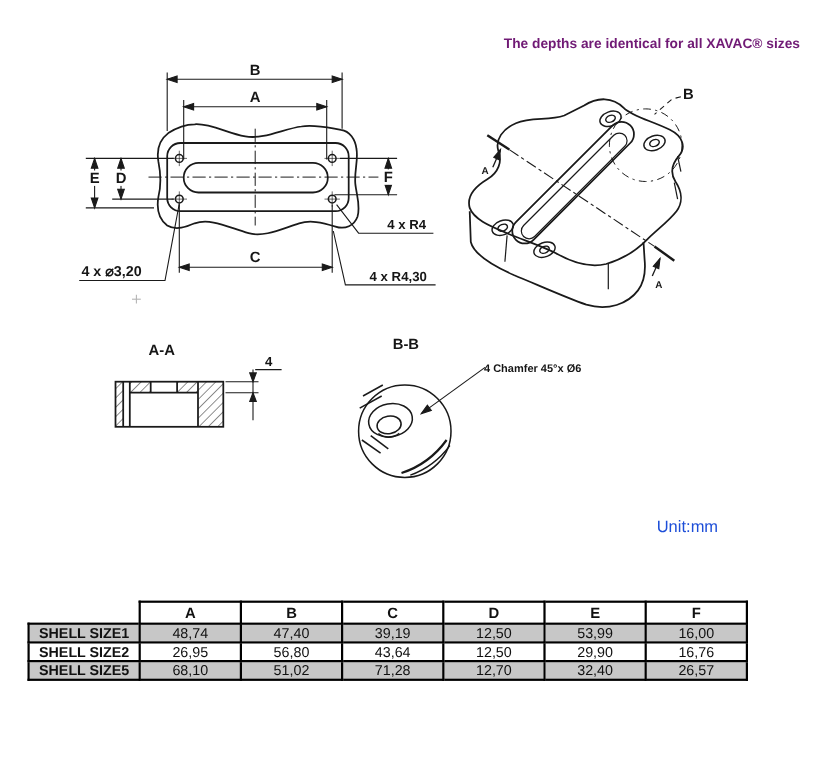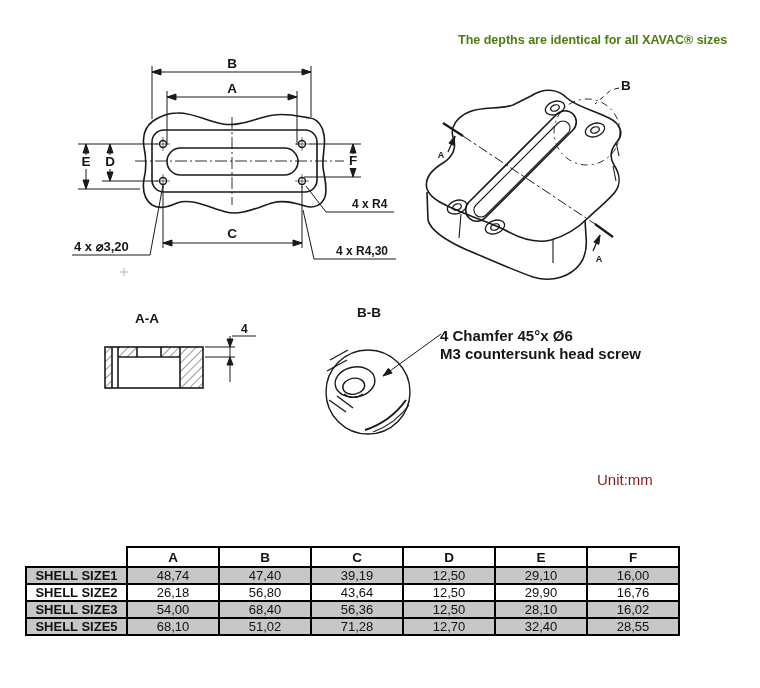--- a/index.html
+++ b/index.html
@@ -1,20 +1,20 @@
 <!DOCTYPE html>
 <html><head>
 <meta charset="utf-8">
 <style>
   html,body{margin:0;padding:0;background:#fff;}
   body{width:760px;height:688px;position:relative;font-family:"Liberation Sans",sans-serif;color:#111;overflow:hidden;}
   .abs{position:absolute;}
-  .note{left:458px;top:33px;width:295px;font-size:12.5px;font-weight:bold;color:#4d7c0f;}
-  .chamfer{left:440px;top:327px;font-size:15px;font-weight:bold;line-height:18px;color:#161616;white-space:nowrap;}
-  .unit{left:597px;top:471px;font-size:15px;color:#7f1d1d;}
+  .note{left:458px;top:33px;width:295px;font-size:12.5px;font-weight:bold;color:#701a75;}
+  .chamfer{left:440px;top:327px;font-size:10px;font-weight:bold;line-height:18px;color:#161616;white-space:nowrap;}
+  .unit{left:597px;top:471px;font-size:15px;color:#1d4ed8;}
   svg text{fill:#161616;}
   .dimlbl{font-size:13.5px;font-weight:bold;}
   .dimlbl-sm{font-size:12px;font-weight:bold;}
   .seclbl{font-size:13.5px;font-weight:bold;}
   .isolbl{font-size:9px;font-weight:bold;}
   table.sizes{position:absolute;left:25px;top:546px;border-collapse:collapse;table-layout:fixed;}
   table.sizes col.lbl{width:101px;}
   table.sizes col.val{width:92px;}
   table.sizes th,table.sizes td{border:2px solid #000;padding:0;text-align:center;vertical-align:middle;font-size:13px;overflow:hidden;}
   table.sizes thead th{height:18px;font-weight:bold;font-size:13.5px;}
@@ -234,21 +234,20 @@
     <path d="M 68,132 Q 90,124 104,105" stroke-width="1.2"></path>
   </g>
   <g stroke="#1a1a1a" stroke-width="1" fill="#1a1a1a">
     <line x1="78" y1="76" x2="136" y2="34"></line>
     <polygon points="78,76 83.5,68.3 87.1,73.1"></polygon>
   </g>
 </svg>
 
 <div class="abs chamfer">
   <div>4 Chamfer 45°x Ø6</div>
-  <div>M3 countersunk head screw</div>
 </div>
 
 <div class="abs unit">Unit:mm</div>
 
 <table class="sizes">
   <colgroup>
       <col class="lbl">
       <col class="val">
       <col class="val">
       <col class="val">
@@ -267,44 +266,35 @@
       <th>F</th>
     </tr>
   </thead>
   <tbody>
     <tr class="shaded">
       <td class="rowlbl">SHELL SIZE1</td>
       <td>48,74</td>
       <td>47,40</td>
       <td>39,19</td>
       <td>12,50</td>
-      <td>29,10</td>
+      <td>53,99</td>
       <td>16,00</td>
     </tr>
     <tr>
       <td class="rowlbl">SHELL SIZE2</td>
-      <td>26,18</td>
+      <td>26,95</td>
       <td>56,80</td>
       <td>43,64</td>
       <td>12,50</td>
       <td>29,90</td>
       <td>16,76</td>
-    </tr>
-    <tr class="shaded">
-      <td class="rowlbl">SHELL SIZE3</td>
-      <td>54,00</td>
-      <td>68,40</td>
-      <td>56,36</td>
-      <td>12,50</td>
-      <td>28,10</td>
-      <td>16,02</td>
     </tr>
     <tr class="shaded">
       <td class="rowlbl">SHELL SIZE5</td>
       <td>68,10</td>
       <td>51,02</td>
       <td>71,28</td>
       <td>12,70</td>
       <td>32,40</td>
-      <td>28,55</td>
+      <td>26,57</td>
     </tr>
   </tbody>
 </table>
 
 </body></html>

